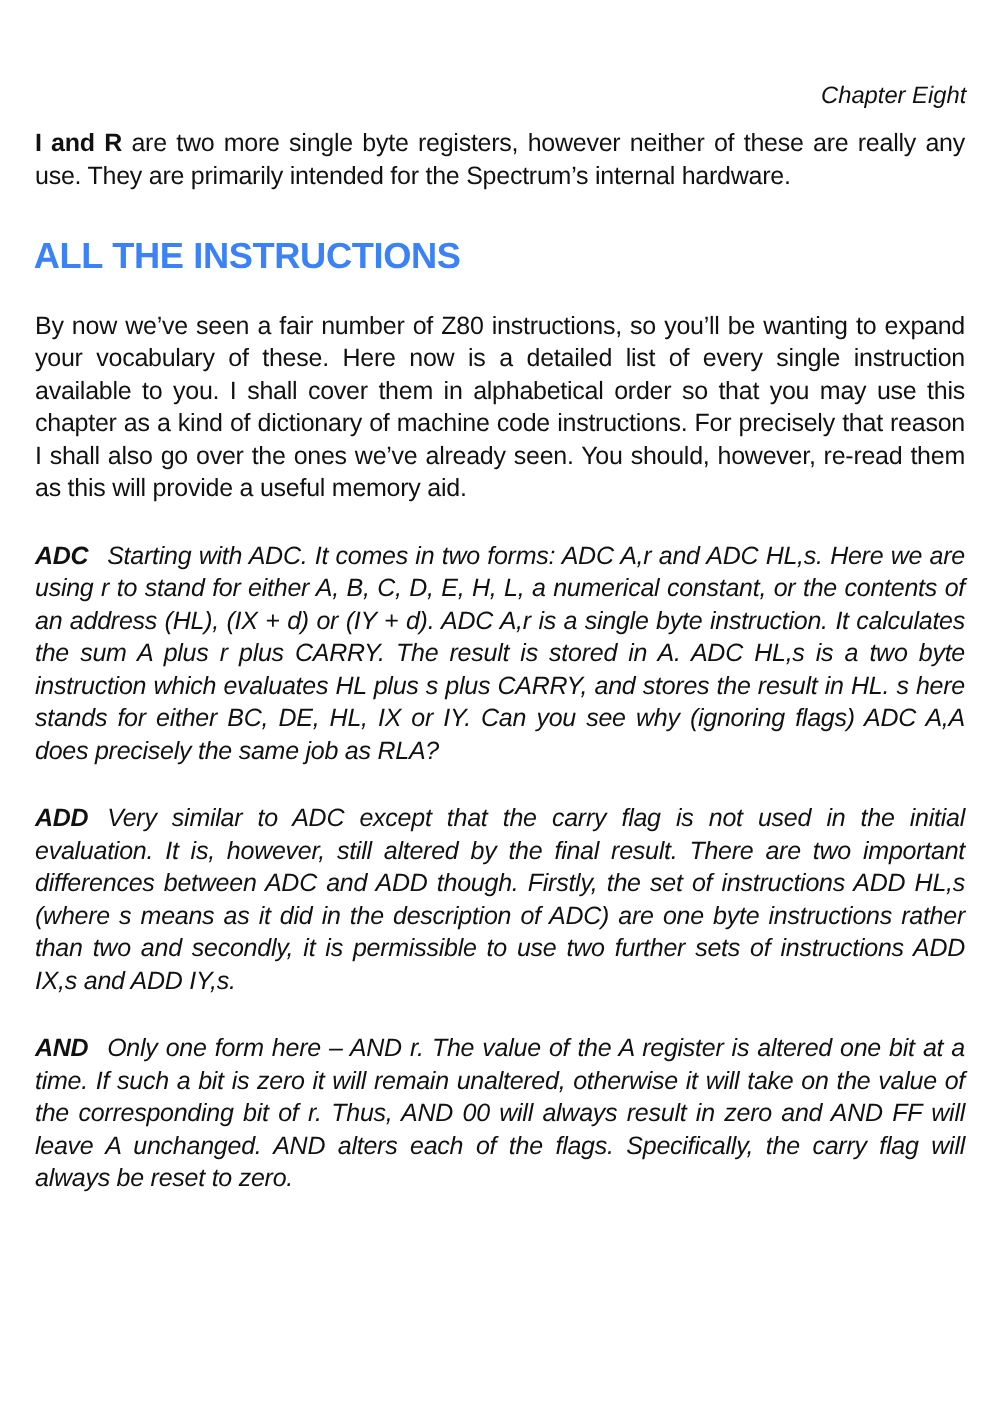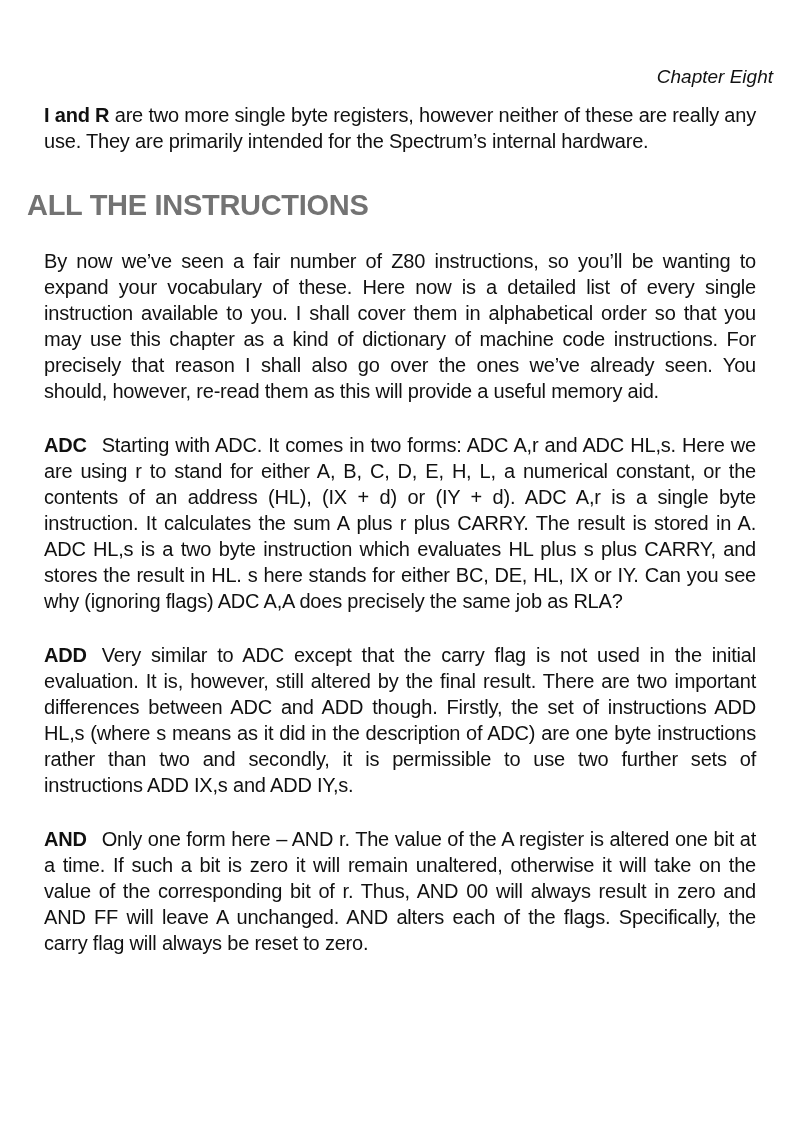--- a/index.html
+++ b/index.html
@@ -21,39 +21,40 @@
     padding: 64px 27px 13px 27px;
     background: #ffffff;
   }
   .chapter-header {
     text-align: right;
     font-style: italic;
     font-size: 19px;
     line-height: 26px;
   }
   p.body-text {
-    margin: 17px;
+    margin: 1px;
     font-size: 20px;
     line-height: 26px;
     text-align: justify;
     letter-spacing: -0.2px;
   }
   p.intro {
     margin-top: 12px;
   }
   h1.section-heading {
     margin: 34px 0 26px 0;
     font-size: 29px;
     line-height: 34px;
     font-weight: bold;
     letter-spacing: -0.3px;
-    color: #737373;
+    color: #3b82f6;
   }
   p.entry {
     margin-top: 28px;
+    font-style: italic;
   }
   b.lead-term {
     font-weight: bold;
   }
   .term-gap {
     display: inline-block;
     width: 15px;
   }
   .page-number {
     margin-top: 14px;

